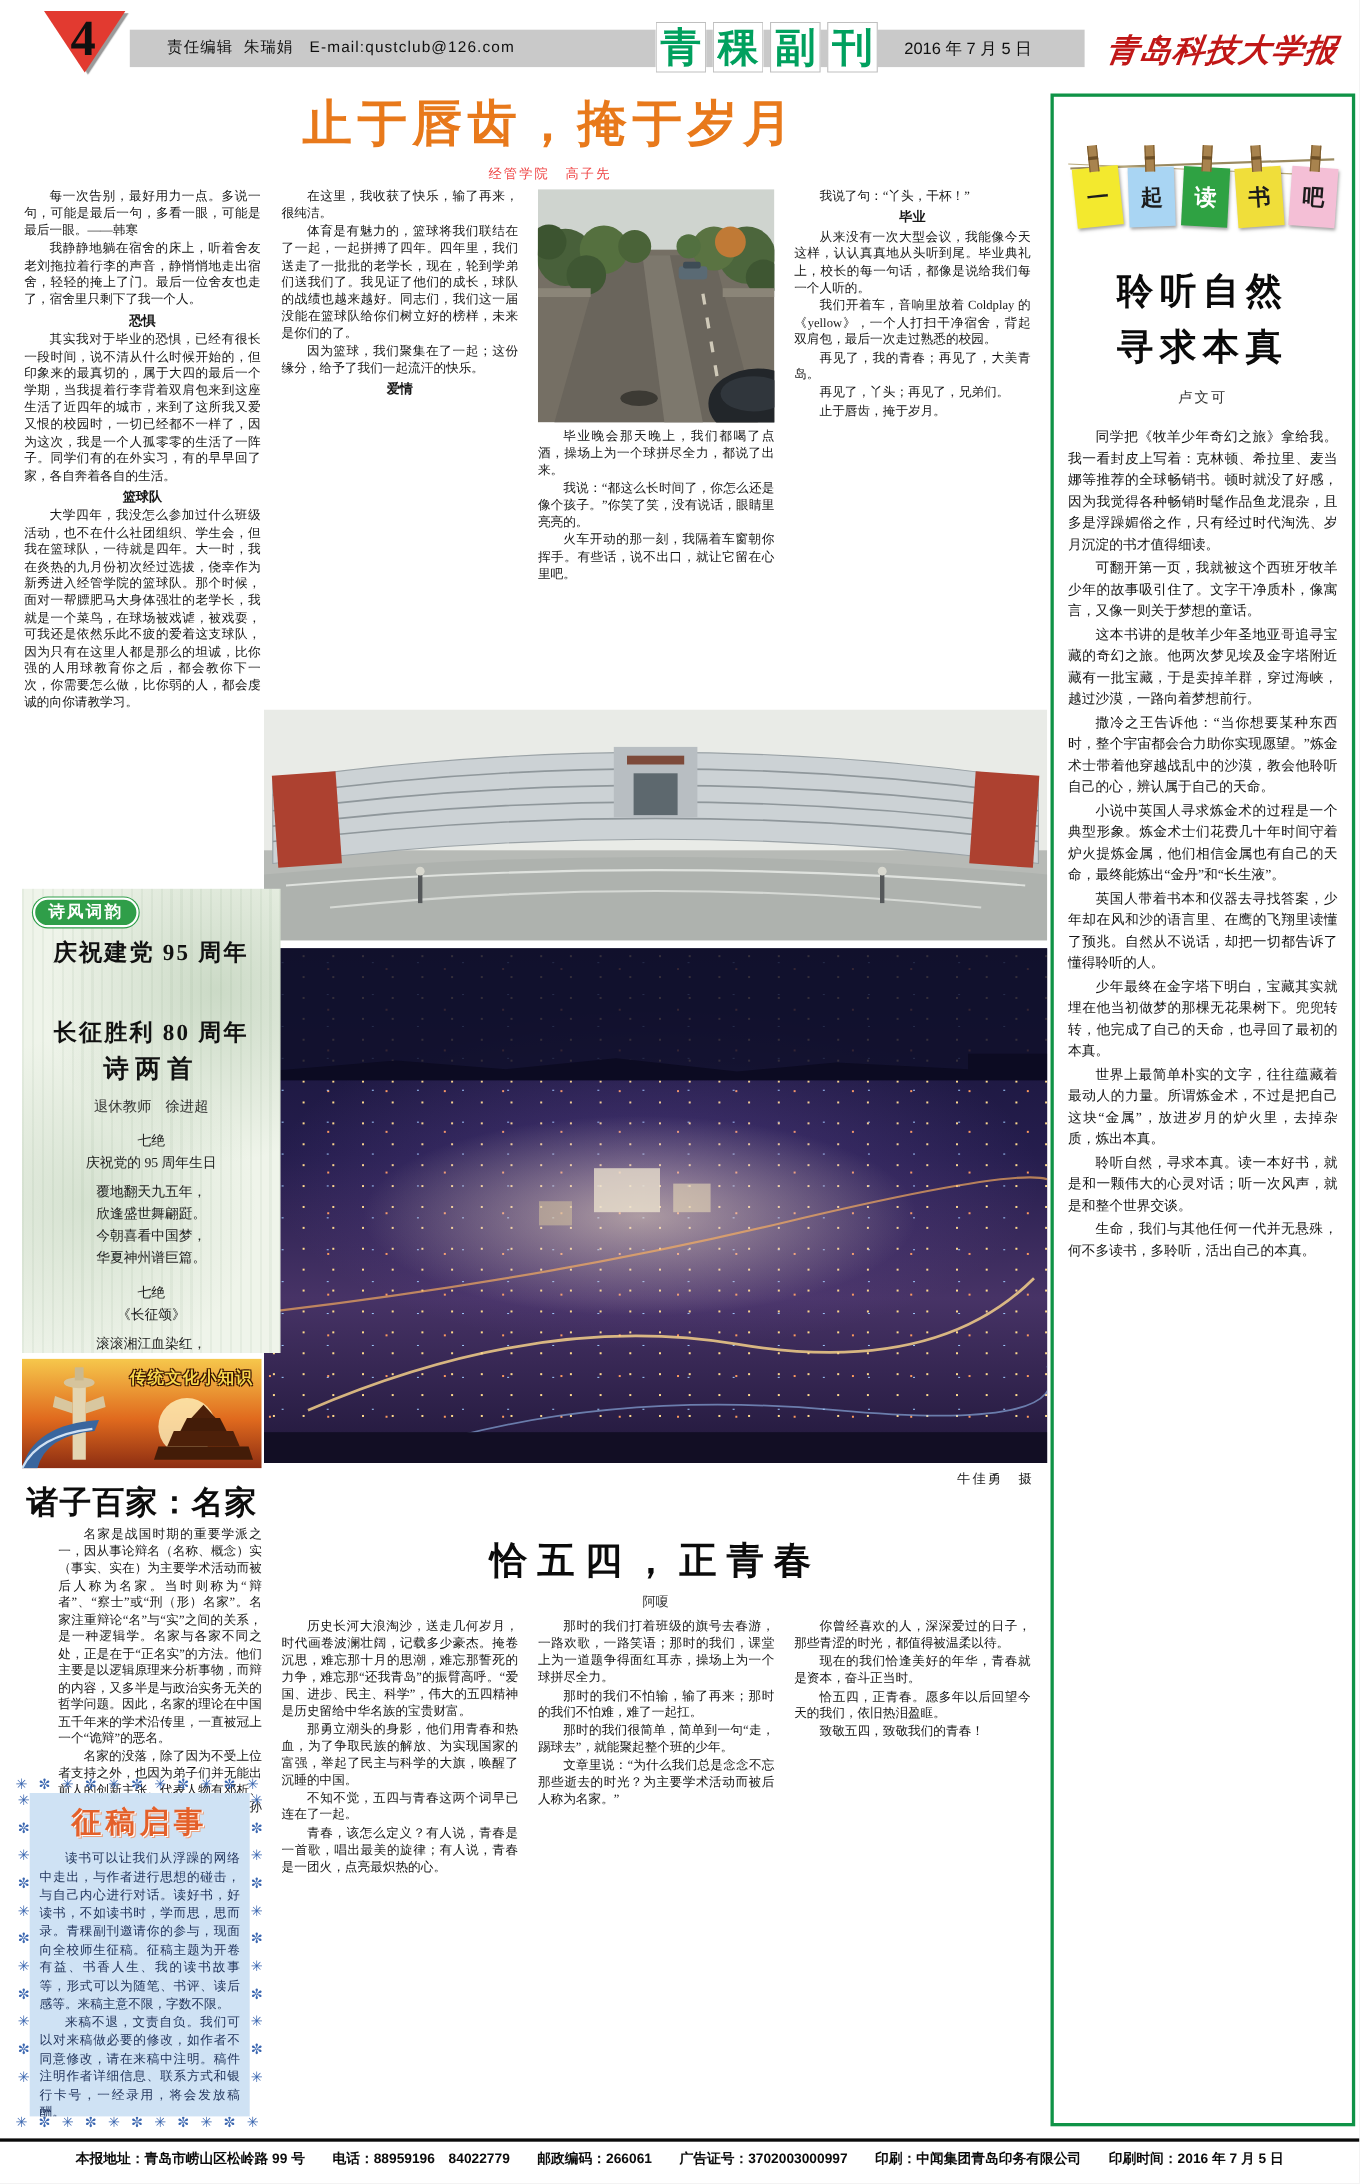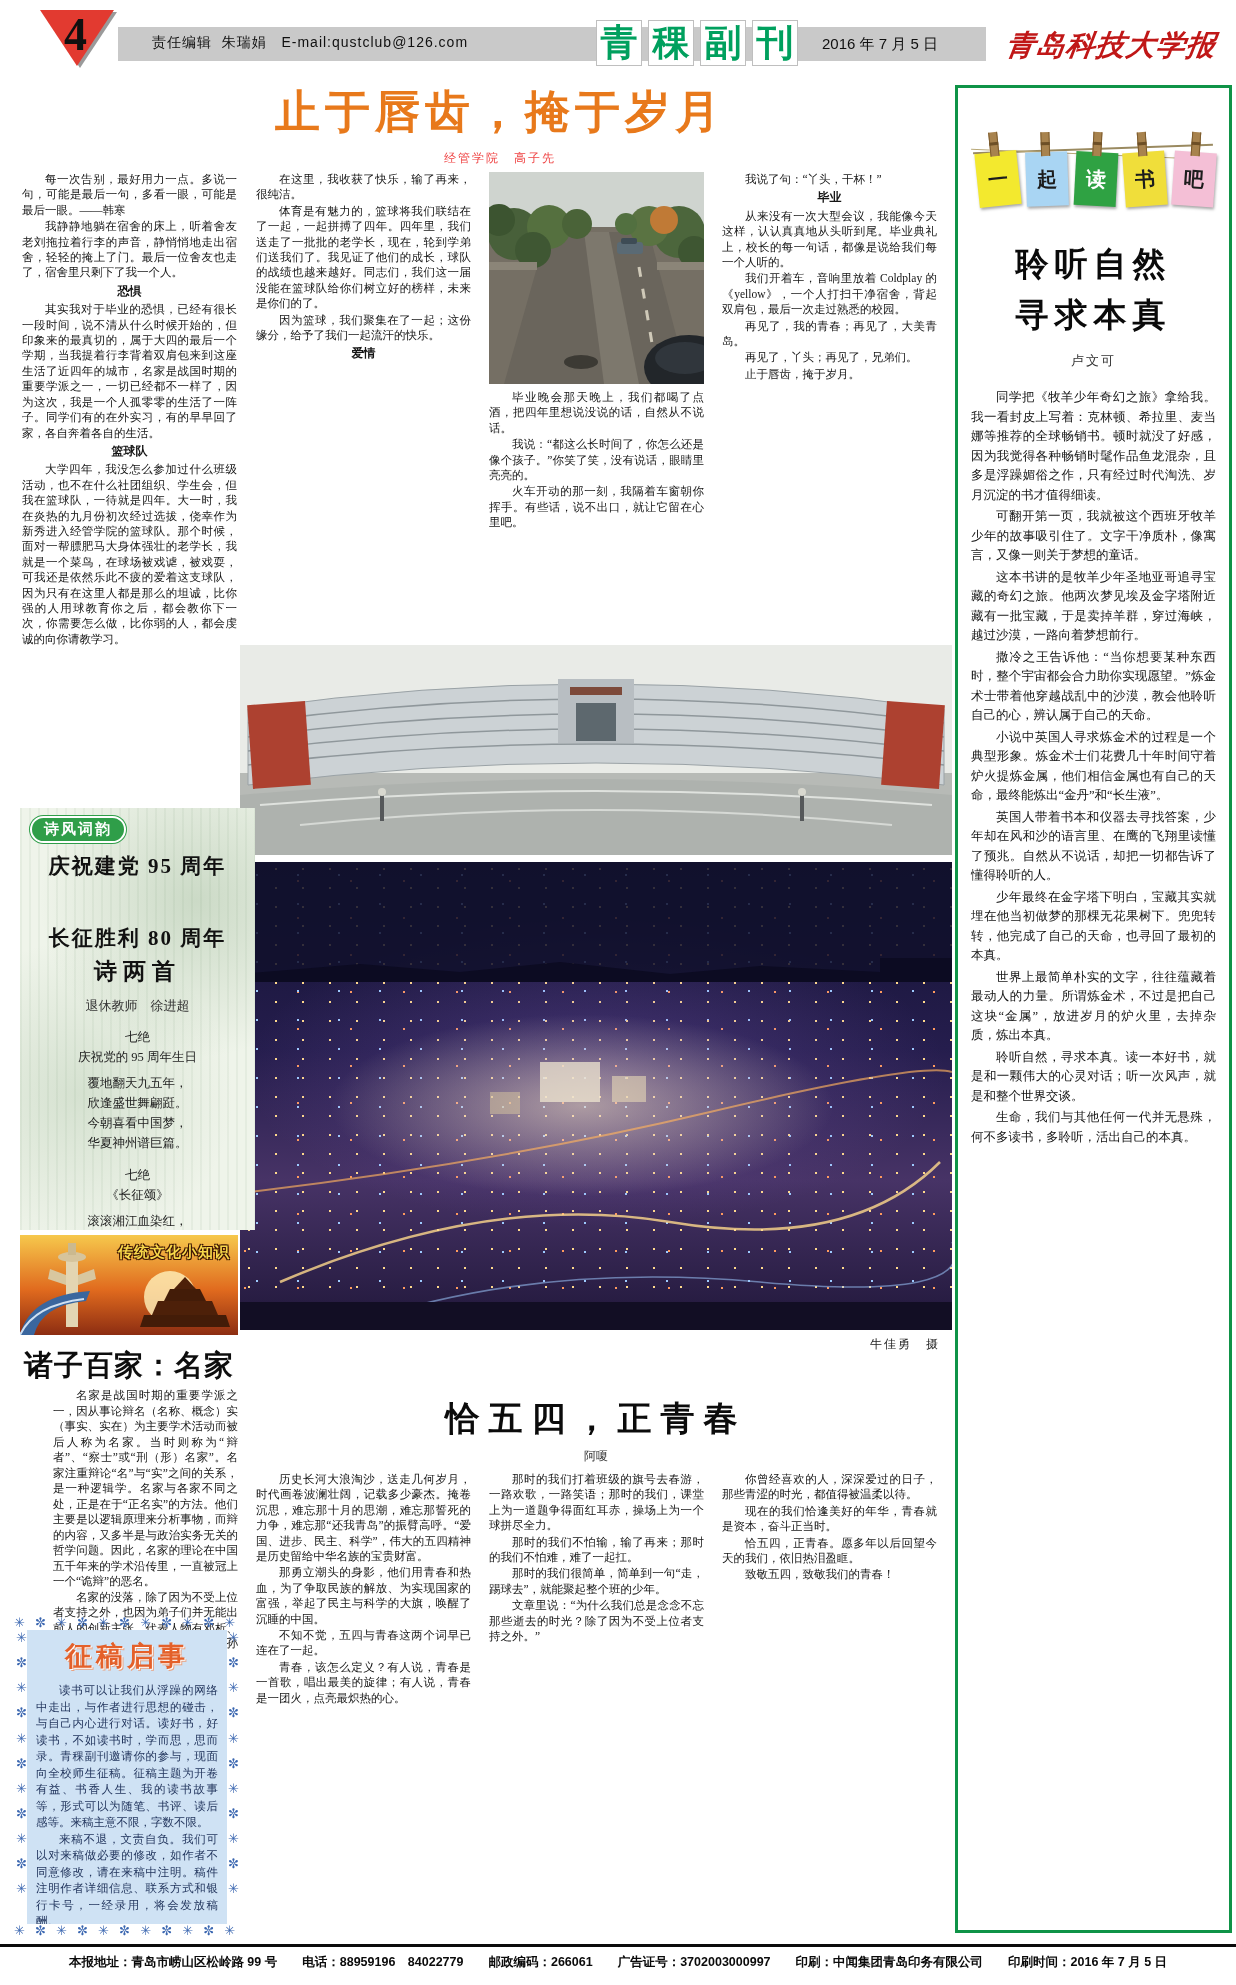--- a/index.html
+++ b/index.html
@@ -143,21 +143,21 @@
   <div class="hdr-date">2016 年 7 月 5 日</div>
   <div class="paper-name">青岛科技大学报</div>
 
   <div class="a1-title">止于唇齿，掩于岁月</div>
   <div class="a1-byline">经管学院　高子先</div>
 
   <div id="a1c1" class="ncol">
     <p>每一次告别，最好用力一点。多说一句，可能是最后一句，多看一眼，可能是最后一眼。——韩寒</p>
     <p>我静静地躺在宿舍的床上，听着舍友老刘拖拉着行李的声音，静悄悄地走出宿舍，轻轻的掩上了门。最后一位舍友也走了，宿舍里只剩下了我一个人。</p>
     <div class="sub">恐惧</div>
-    <p>其实我对于毕业的恐惧，已经有很长一段时间，说不清从什么时候开始的，但印象来的最真切的，属于大四的最后一个学期，当我提着行李背着双肩包来到这座生活了近四年的城市，名家是战国时期的重要学派之一，一切已经都不一样了，因为这次，我是一个人孤零零的生活了一阵子。同学们有的在外实习，有的早早回了家，各自奔着各自的生活。</p>
+    <p>其实我对于毕业的恐惧，已经有很长一段时间，说不清从什么时候开始的，但印象来的最真切的，属于大四的最后一个学期，当我提着行李背着双肩包来到这座生活了近四年的城市，来到了这所我又爱又恨的校园时，一切已经都不一样了，因为这次，我是一个人孤零零的生活了一阵子。同学们有的在外实习，有的早早回了家，各自奔着各自的生活。</p>
     <div class="sub">篮球队</div>
     <p>大学四年，我没怎么参加过什么班级活动，也不在什么社团组织、学生会，但我在篮球队，一待就是四年。大一时，我在炎热的九月份初次经过选拔，侥幸作为新秀进入经管学院的篮球队。那个时候，面对一帮膘肥马大身体强壮的老学长，我就是一个菜鸟，在球场被戏谑，被戏耍，可我还是依然乐此不疲的爱着这支球队，因为只有在这里人都是那么的坦诚，比你强的人用球教育你之后，都会教你下一次，你需要怎么做，比你弱的人，都会虔诚的向你请教学习。</p>
   </div>
 
   <div id="a1c2" class="ncol">
     <p>在这里，我收获了快乐，输了再来，很纯洁。</p>
     <p>体育是有魅力的，篮球将我们联结在了一起，一起拼搏了四年。四年里，我们送走了一批批的老学长，现在，轮到学弟们送我们了。我见证了他们的成长，球队的战绩也越来越好。同志们，我们这一届没能在篮球队给你们树立好的榜样，未来是你们的了。</p>
     <p>因为篮球，我们聚集在了一起；这份缘分，给予了我们一起流汗的快乐。</p>
     <div class="sub">爱情</div>
   </div>
@@ -180,21 +180,21 @@
         <circle cx="10" cy="48" r="16" fill="#3c5430"></circle>
       <rect x="0" y="90" width="48" height="8" fill="#8b8578"></rect>
         <rect x="168" y="90" width="47" height="8" fill="#8b8578"></rect>
       <rect x="128" y="70" width="26" height="12" rx="3" fill="#5a6a74"></rect>
         <rect x="132" y="66" width="16" height="6" rx="2" fill="#3e4c55"></rect>
       <path d="M150,95 L170,212" stroke="#cfc9b8" stroke-width="3" stroke-dasharray="10 12"></path>
       <ellipse cx="200" cy="195" rx="45" ry="32" fill="#22262a"></ellipse>
       <ellipse cx="196" cy="186" rx="30" ry="16" fill="#30363c"></ellipse>
       <ellipse cx="92" cy="190" rx="17" ry="7" fill="#3c3a34"></ellipse>
     </svg>
-    <p>毕业晚会那天晚上，我们都喝了点酒，把四年里想说没说的话，自然从不说话。</p>
+    <p>毕业晚会那天晚上，我们都喝了点酒，操场上为一个球拼尽全力，都说了出来。</p>
     <p>我说：“都这么长时间了，你怎么还是像个孩子。”你笑了笑，没有说话，眼睛里亮亮的。</p>
     <p>火车开动的那一刻，我隔着车窗朝你挥手。有些话，说不出口，就让它留在心里吧。</p>
   </div>
 
   <div id="a1c4" class="ncol">
     <p>我说了句：“丫头，干杯！”</p>
     <div class="sub">毕业</div>
     <p>从来没有一次大型会议，我能像今天这样，认认真真地从头听到尾。毕业典礼上，校长的每一句话，都像是说给我们每一个人听的。</p>
     <p>我们开着车，音响里放着 Coldplay 的《yellow》，一个人打扫干净宿舍，背起双肩包，最后一次走过熟悉的校园。</p>
     <p>再见了，我的青春；再见了，大美青岛。</p>
@@ -310,21 +310,21 @@
   <div id="a2c1" class="ncol">
     <p>历史长河大浪淘沙，送走几何岁月，时代画卷波澜壮阔，记载多少豪杰。掩卷沉思，难忘那十月的思潮，难忘那誓死的力争，难忘那“还我青岛”的振臂高呼。“爱国、进步、民主、科学”，伟大的五四精神是历史留给中华名族的宝贵财富。</p>
     <p>那勇立潮头的身影，他们用青春和热血，为了争取民族的解放、为实现国家的富强，举起了民主与科学的大旗，唤醒了沉睡的中国。</p>
     <p>不知不觉，五四与青春这两个词早已连在了一起。</p>
     <p>青春，该怎么定义？有人说，青春是一首歌，唱出最美的旋律；有人说，青春是一团火，点亮最炽热的心。</p>
   </div>
   <div id="a2c2" class="ncol">
     <p>那时的我们打着班级的旗号去春游，一路欢歌，一路笑语；那时的我们，课堂上为一道题争得面红耳赤，操场上为一个球拼尽全力。</p>
     <p>那时的我们不怕输，输了再来；那时的我们不怕难，难了一起扛。</p>
     <p>那时的我们很简单，简单到一句“走，踢球去”，就能聚起整个班的少年。</p>
-    <p>文章里说：“为什么我们总是念念不忘那些逝去的时光？除了因为不受上位者支持之外。”</p>
+    <p>文章里说：“为什么我们总是念念不忘那些逝去的时光？为主要学术活动而被后人称为名家。”</p>
   </div>
   <div id="a2c3" class="ncol">
     <p>你曾经喜欢的人，深深爱过的日子，那些青涩的时光，都值得被温柔以待。</p>
     <p>现在的我们恰逢美好的年华，青春就是资本，奋斗正当时。</p>
     <p>恰五四，正青春。愿多年以后回望今天的我们，依旧热泪盈眶。</p>
     <p>致敬五四，致敬我们的青春！</p>
   </div>
 
   <div class="sidebar">
     <div class="clothes">

